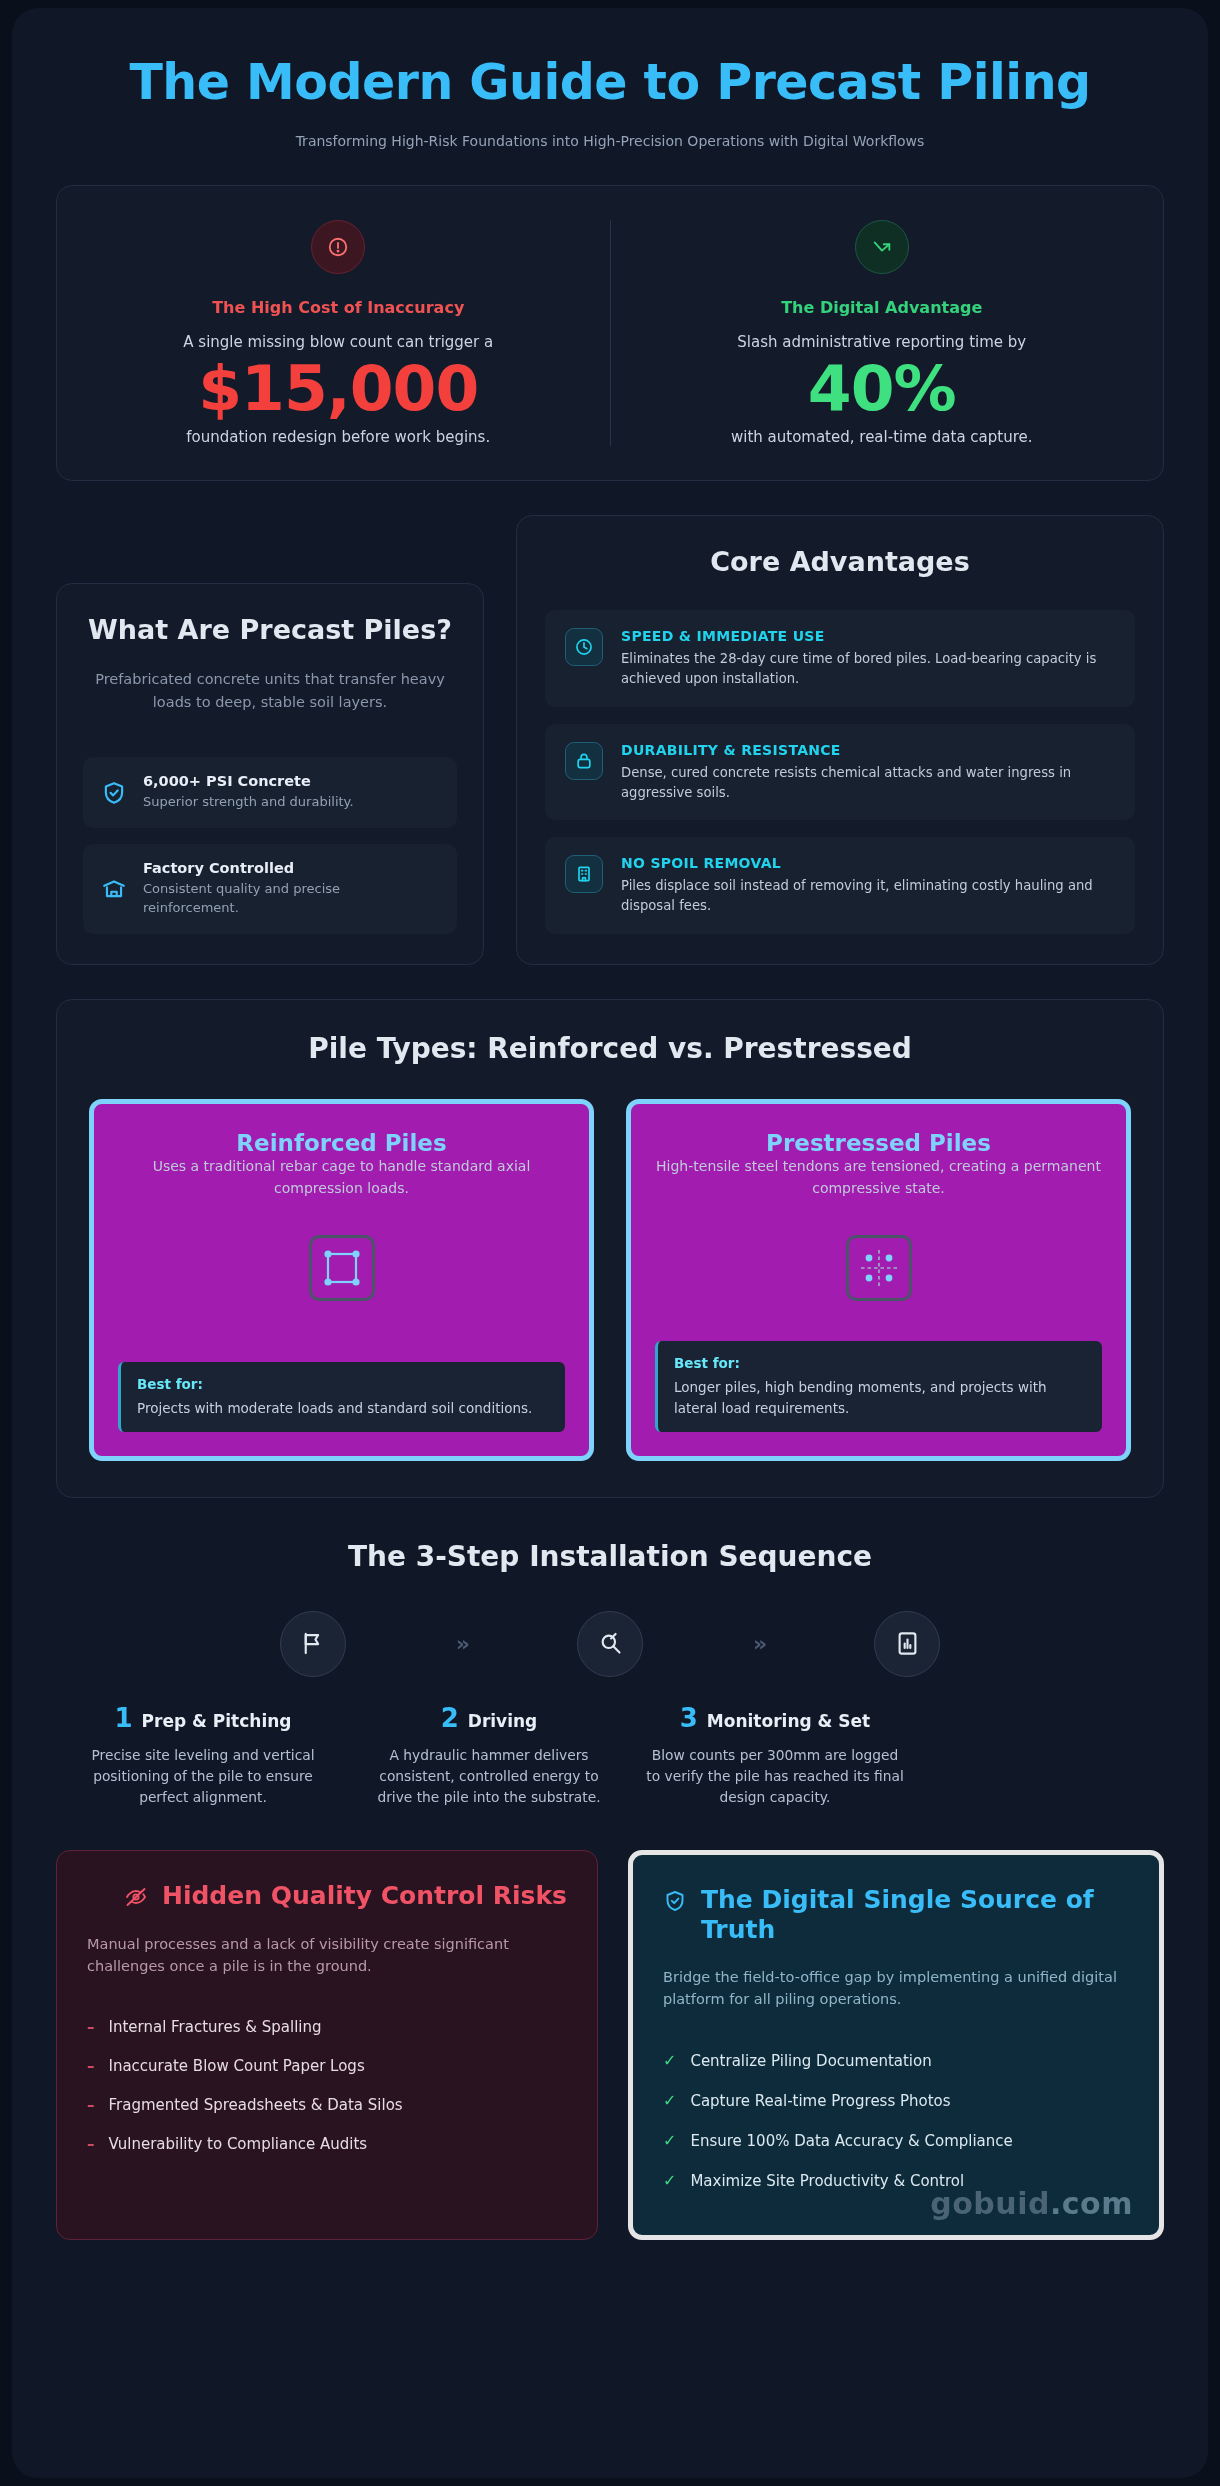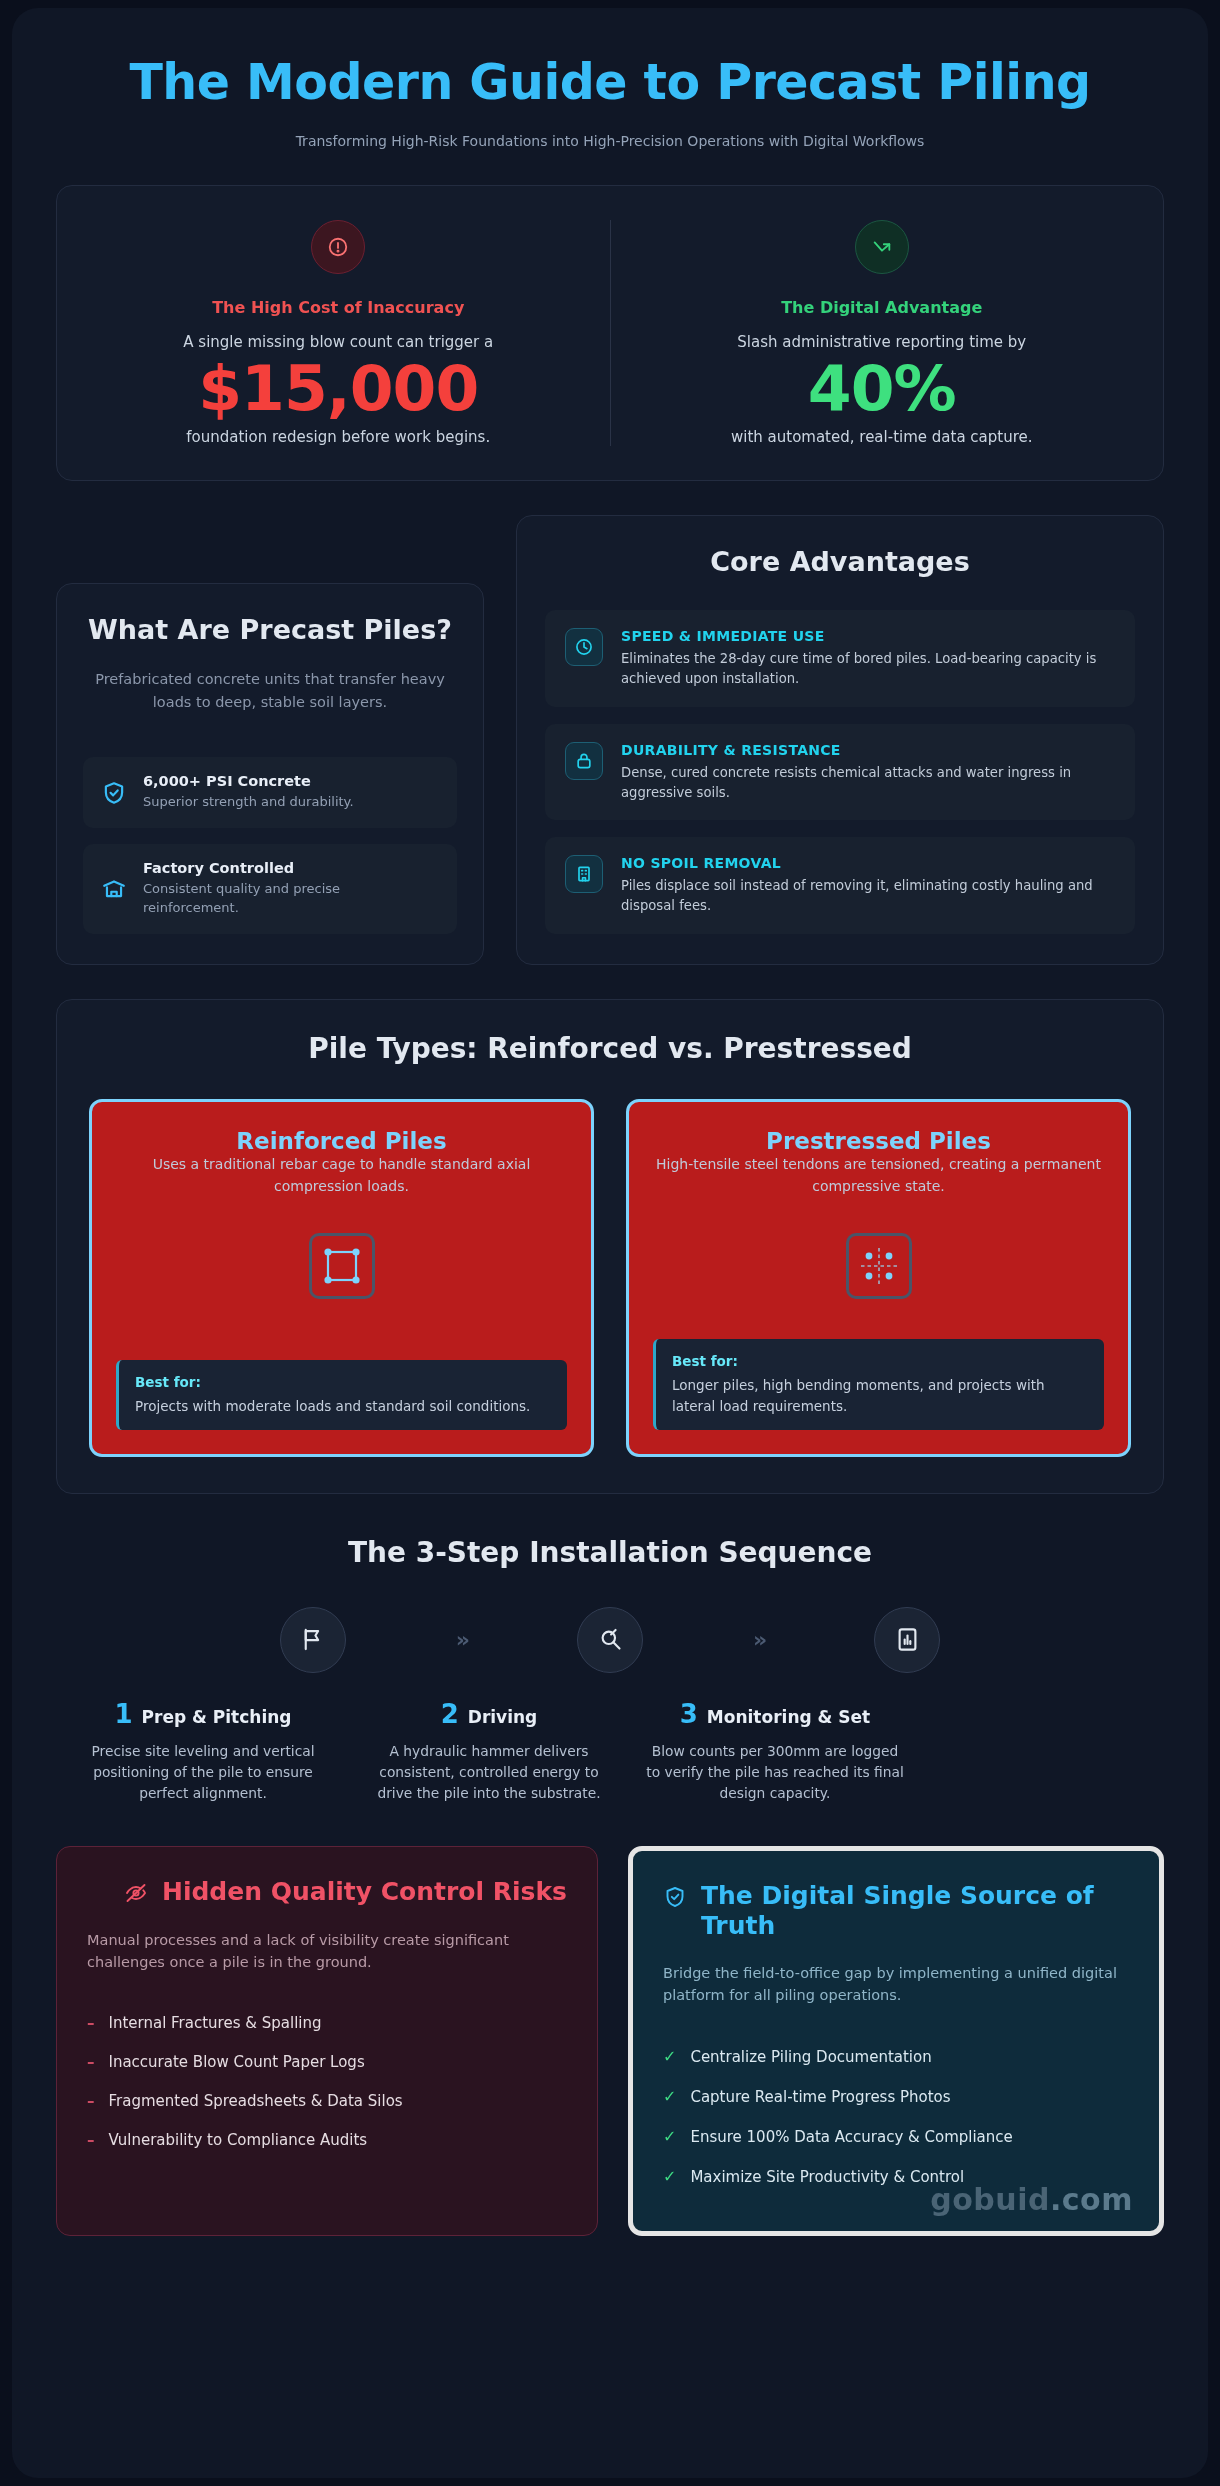--- a/index.html
+++ b/index.html
@@ -123,22 +123,22 @@
     margin-top: 34px;
     background: #131b2b;
     border: 1px solid #232c40;
     border-radius: 16px;
     padding: 32px 32px 36px 32px;
   }
   .sec-h { text-align: center; font-size: 28px; font-weight: bold; color: #e2e8f0; }
   .pile-row { display: flex; gap: 32px; margin-top: 34px; }
   .pile-card {
     flex: 1;
-    background: #b91c1c;
-    border: 3px solid #7dd3fc;
+    background: #a21caf;
+    border: 5px solid #7dd3fc;
     border-radius: 13px;
     padding: 26px 24px 24px 24px;
     display: flex; flex-direction: column;
   }
   .pile-h { text-align: center; font-size: 23px; font-weight: bold; color: #7dd3fc; }
   .pile-d {
     text-align: center; font-size: 14px; color: #c0cada;
     line-height: 1.55;
   }
   .pile-diagram { display: flex; justify-content: center; margin: 36px 0 40px 0; }

